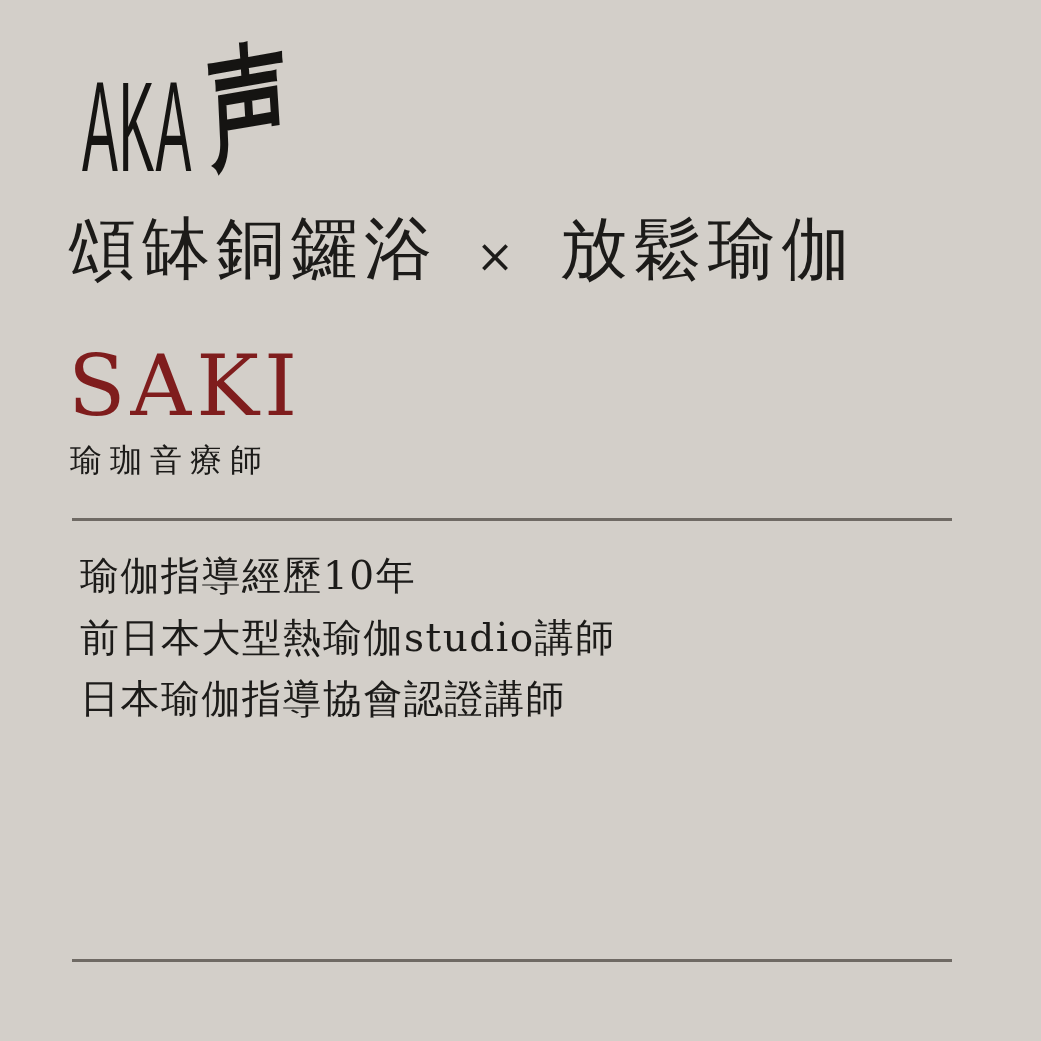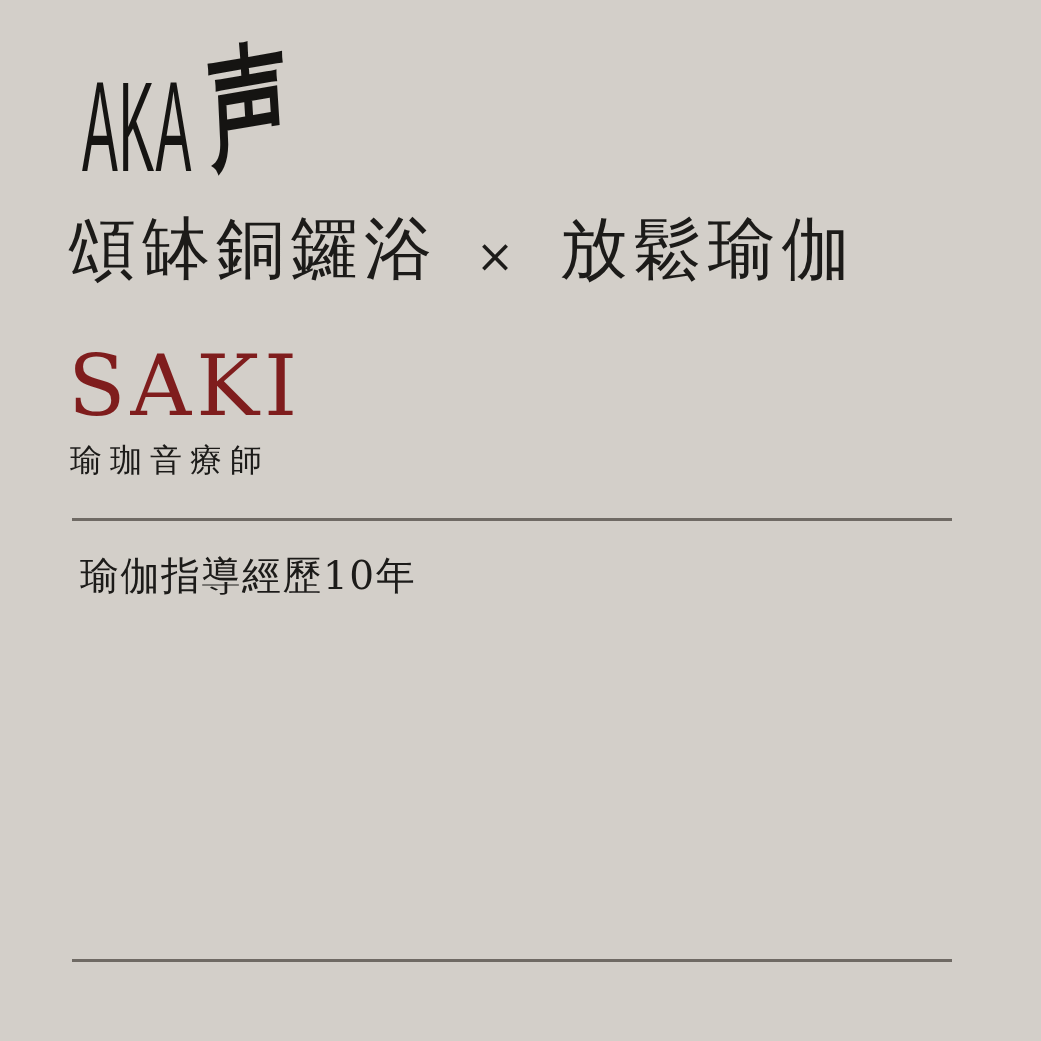--- a/index.html
+++ b/index.html
@@ -128,17 +128,19 @@
   </h1>
 
   <div class="name">SAKI</div>
 
   <div class="role">瑜珈音療師</div>
 
   <hr class="rule rule-top">
 
   <div class="credentials">
     <div class="cred">瑜伽指導經歷10年</div>
+    <div class="cred">前日本大型熱瑜伽studio講師</div>
+    <div class="cred">日本瑜伽指導協會認證講師</div>
   </div>
 
   <hr class="rule rule-bottom">
 
 </div>
 
 </body></html>

